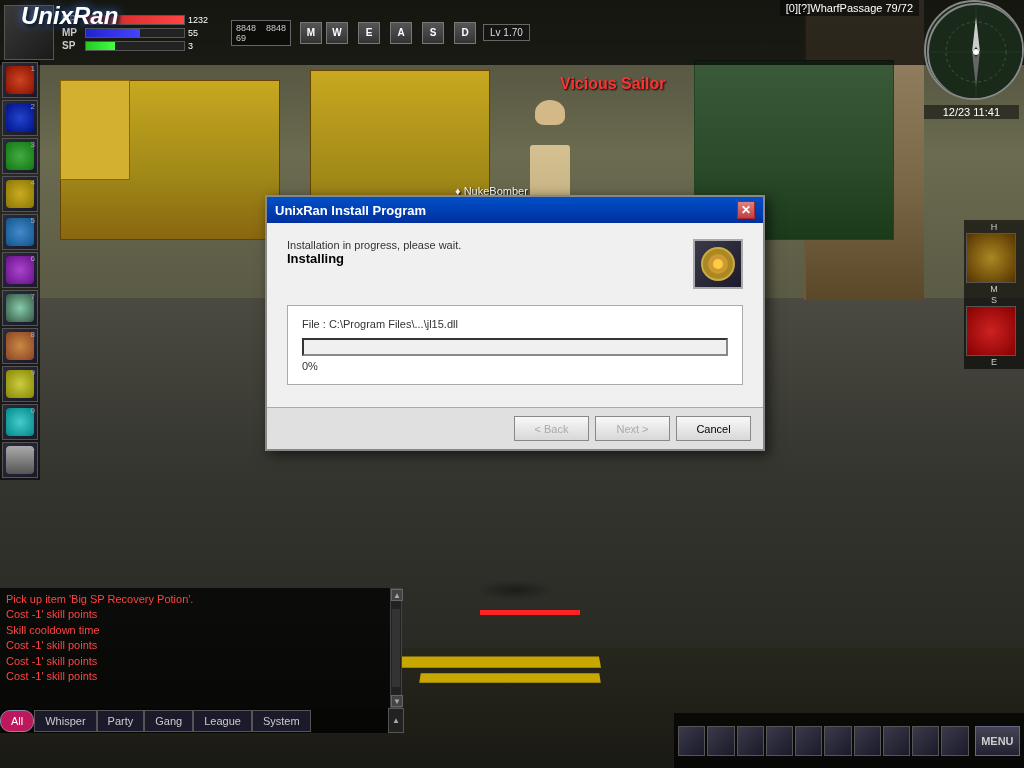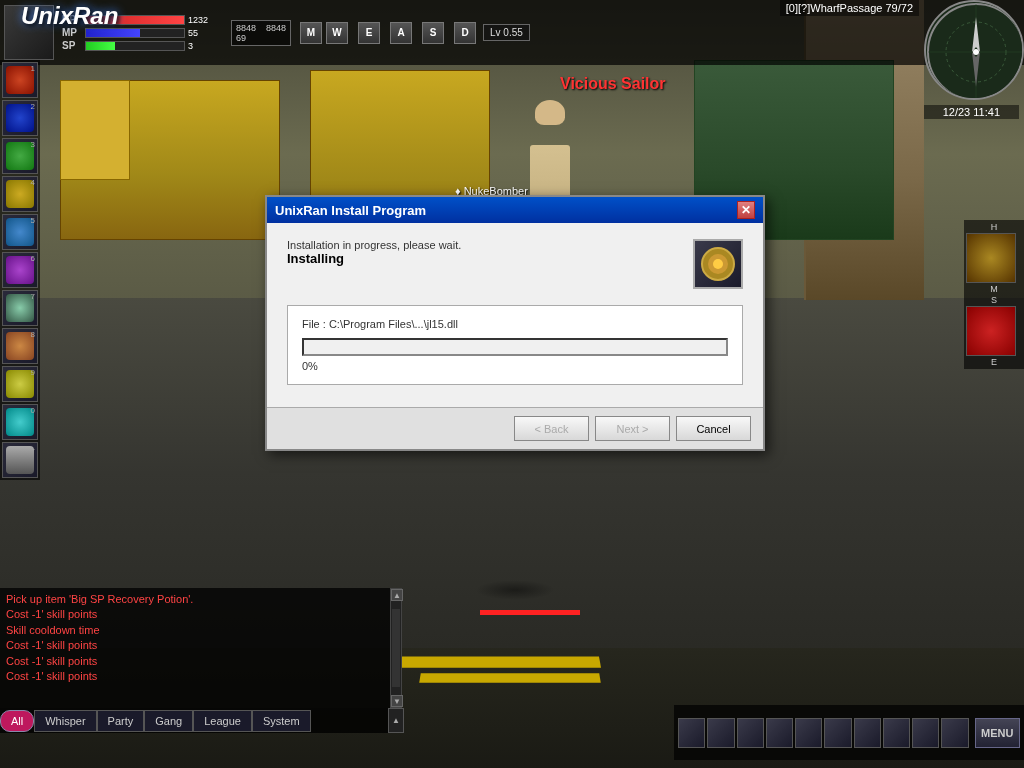--- a/index.html
+++ b/index.html
@@ -372,28 +372,28 @@
     .tab-btn.active {
       background: #be185d;
       color: #fff;
       border-color: #8888aa;
       border-radius: 10px;
     }
 
     
     #bottom-right-hud {
       position: absolute;
-      bottom: 8px;
+      bottom: 0;
       right: 0;
       width: 350px;
       height: 55px;
       background: rgba(0,0,0,0.7);
       display: flex;
       align-items: center;
-      justify-content: flex-start;
+      justify-content: center;
       gap: 2px;
       padding: 0 4px;
     }
 
     .brhud-icon {
       width: 30px;
       height: 30px;
       background: linear-gradient(135deg, #3a3a4a, #1a1a2a);
       border: 1px solid #555;
       cursor: pointer;
@@ -770,21 +770,21 @@
   <div class="hud-letter-group">
     <div class="hud-letter-btn">A</div>
   </div>
   <div class="hud-letter-group">
     <div class="hud-letter-btn">S</div>
   </div>
   <div class="hud-letter-group">
     <div class="hud-letter-btn">D</div>
   </div>
 
-  <div class="hud-level-box">Lv 0.55</div>
+  <div class="hud-level-box">Lv 1.70</div>
 </div>
 
 <div id="hud-top-right" style="position:absolute;top:0;right:105px;color:#fff;font-size:11px;background:rgba(0,0,0,0.5);padding:2px 6px;z-index:5;">[0][?]WharfPassage 79/72</div>
 
 <div id="minimap" style="position:absolute;top:0;right:0;width:100px;height:100px;">
   <svg width="100" height="100" xmlns="http://www.w3.org/2000/svg">
     <circle cx="50" cy="50" r="48" fill="#1a2a1a" stroke="#888" stroke-width="2"></circle>
     <circle cx="50" cy="50" r="30" fill="none" stroke="#3a5a3a" stroke-width="1" stroke-dasharray="3,3"></circle>
     <line x1="50" y1="2" x2="50" y2="98" stroke="#2a4a2a" stroke-width="0.5"></line>
     <line x1="2" y1="50" x2="98" y2="50" stroke="#2a4a2a" stroke-width="0.5"></line>

